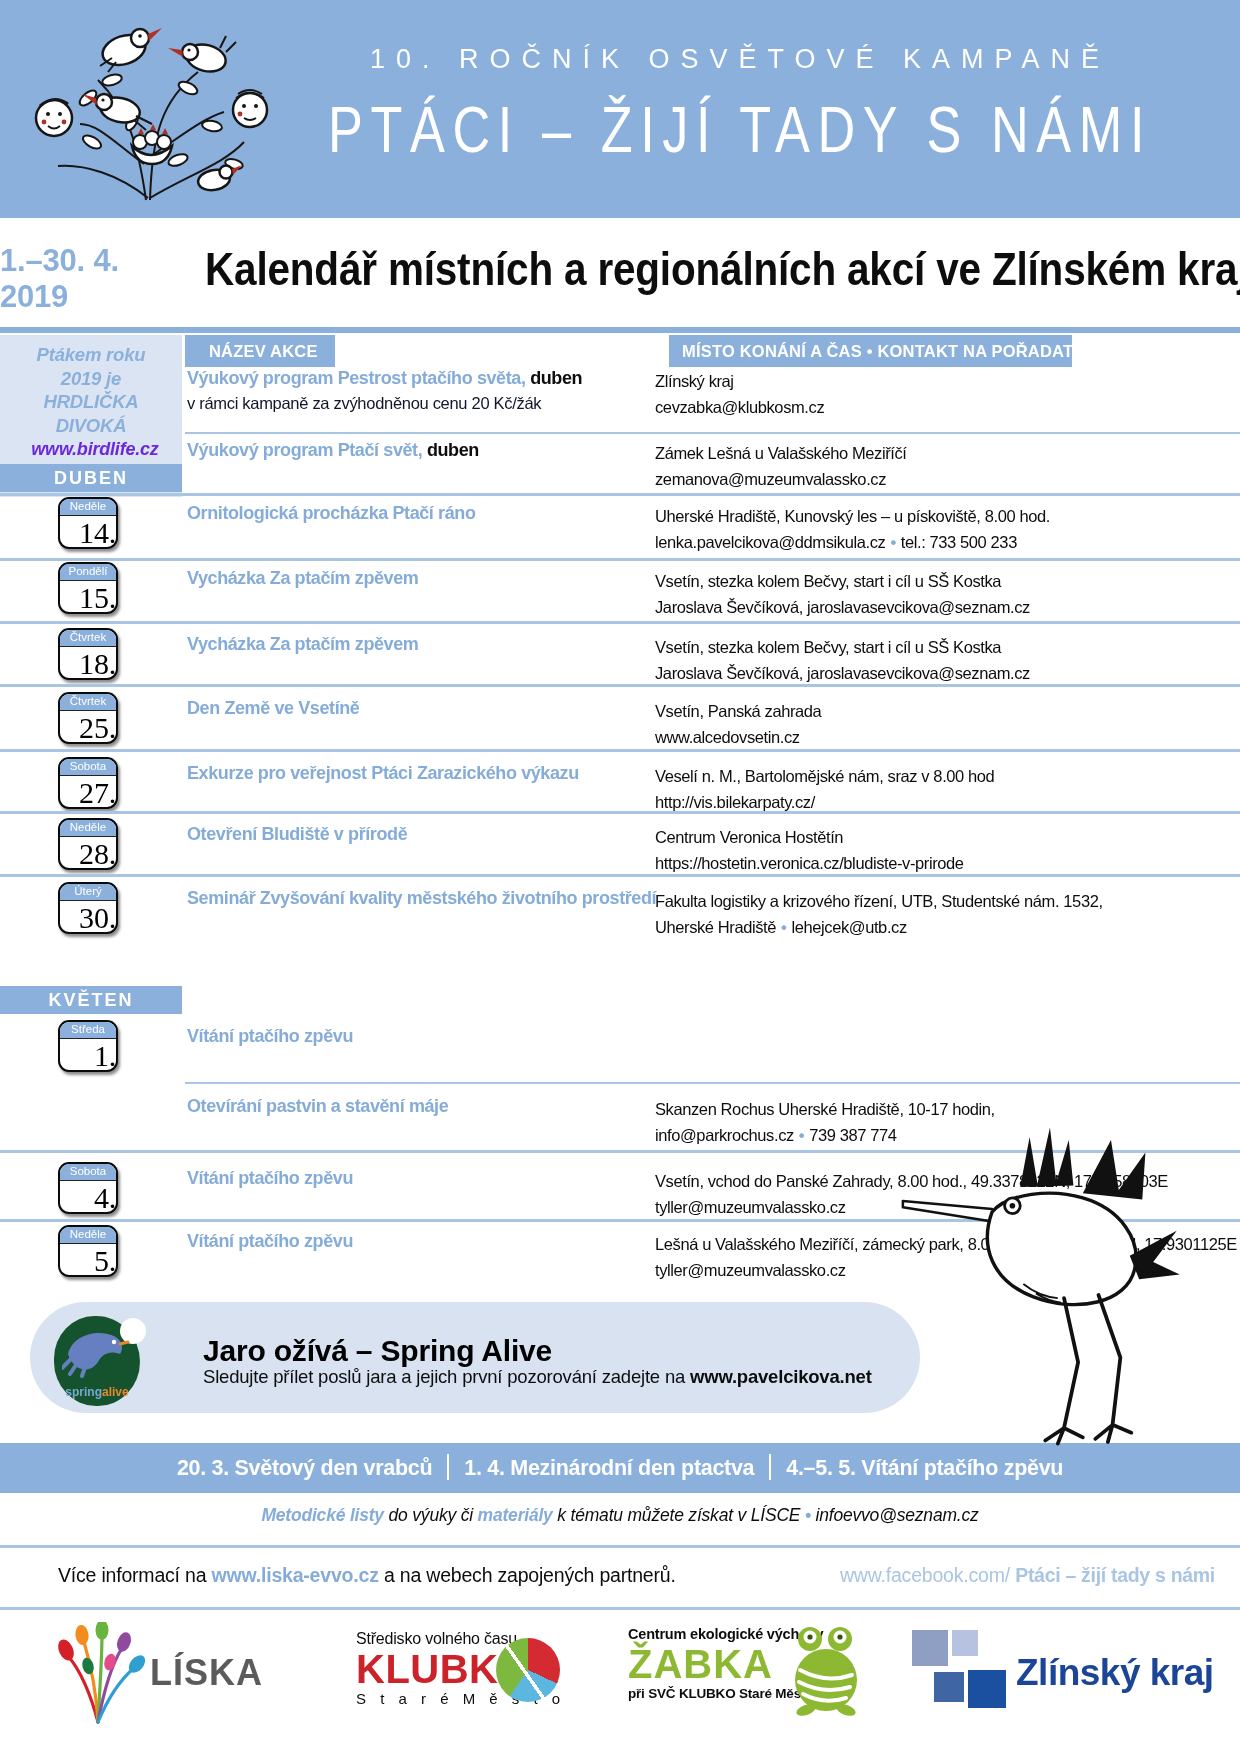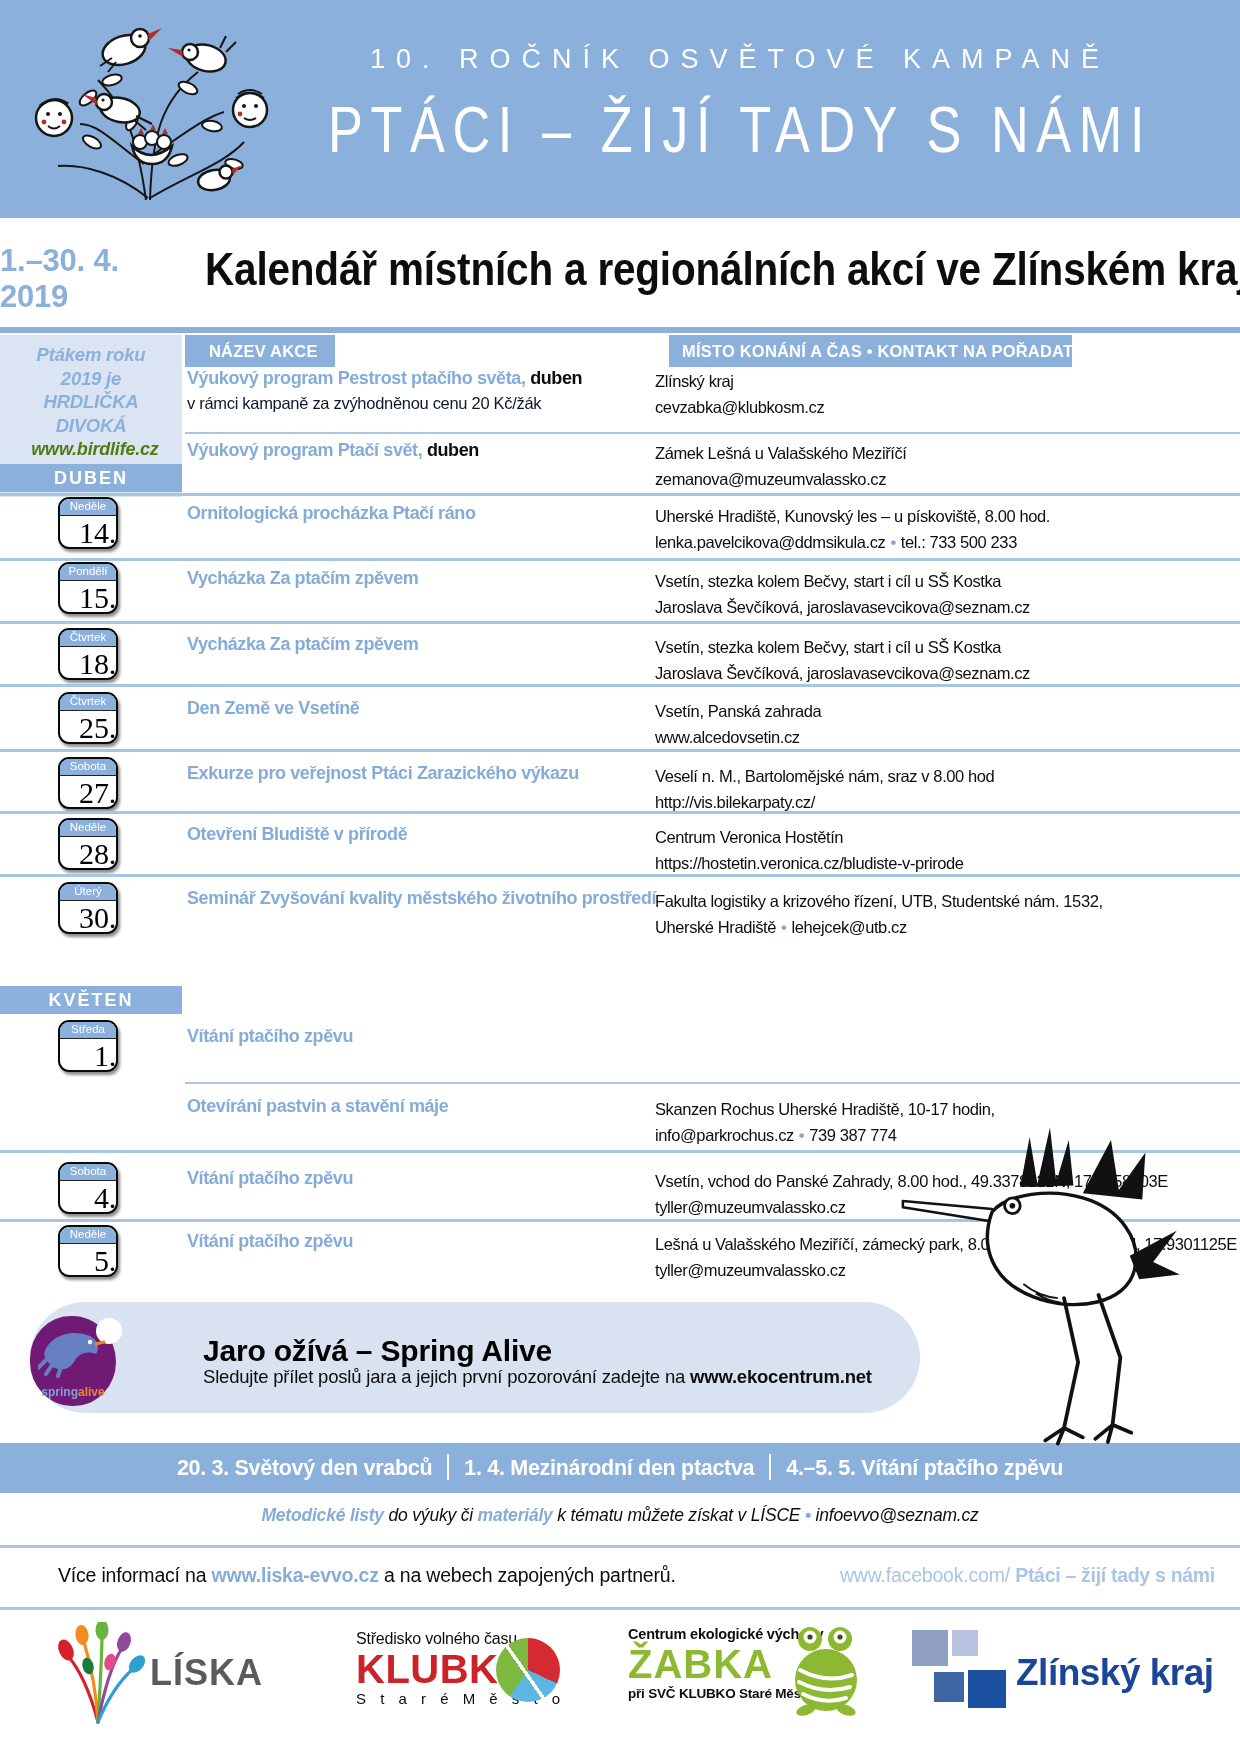--- a/index.html
+++ b/index.html
@@ -23,21 +23,21 @@
   
   #table-strip{position:absolute;left:0;top:327px;width:1240px;height:6px;background:#8bb0dc;}
   .colhead{position:absolute;top:335px;height:32px;background:#8bb0dc;color:#fff;font-weight:bold;
            font-size:16.5px;line-height:32px;letter-spacing:0.2px;white-space:nowrap;}
   #colhead1{left:185px;width:150px;padding-left:24px;box-sizing:border-box;}
   #colhead2{left:645px;width:403px;padding-left:13px;box-sizing:border-box;margin-left:24px;}
 
   #sidebar-box{position:absolute;left:0;top:335px;width:182px;height:162px;background:#dbe4f3;
                text-align:center;font-style:italic;font-weight:bold;padding-top:8px;box-sizing:border-box;}
   #sidebar-box .bline{color:#8bb0dc;font-size:18.5px;line-height:23.5px;}
-  #sidebar-box .wline{color:#4d7c0f;font-size:18px;line-height:25px;padding-left:8px;}
+  #sidebar-box .wline{color:#6d28d9;font-size:18px;line-height:25px;padding-left:8px;}
 
   .monthbar{position:absolute;left:0;width:182px;height:28px;background:#8bb0dc;color:#fff;
             font-weight:bold;font-size:18px;letter-spacing:2px;text-align:center;line-height:28px;}
   #month-duben{top:464px;}
   #month-kveten{top:986px;}
 
   .sep{position:absolute;left:0;width:1240px;height:3px;background:#a9c5e4;}
   .sep.inner{left:185px;width:1055px;height:2px;}
 
   
@@ -52,21 +52,21 @@
   .c2{position:absolute;left:655px;top:6px;width:575px;}
   .row.noday .c1,.row.noday .c2{top:0;}
   .etitle{font-size:18px;font-weight:bold;color:#85acd8;white-space:nowrap;letter-spacing:-0.4px;}
   .etitle .t-bold{color:#0d0d0d;}
   .enote{font-size:16.5px;color:#0f172a;margin-top:5px;letter-spacing:-0.3px;white-space:nowrap;}
   .eloc{font-size:16.5px;line-height:26px;color:#0d0d0d;letter-spacing:-0.4px;white-space:nowrap;}
   .bullet{color:#85acd8;font-weight:bold;margin:0 5px;}
 
   
   #spring-banner{position:absolute;left:30px;top:1302px;width:890px;height:111px;background:#d9e2f1;border-radius:56px;}
-  #spring-blob{position:absolute;left:0;top:14px;width:86px;height:90px;background:#701a75;
+  #spring-blob{position:absolute;left:24px;top:14px;width:86px;height:90px;background:#14532d;
                border-radius:48% 52% 50% 50%;}
   #spring-blob .bump{position:absolute;right:-6px;top:2px;width:26px;height:26px;background:#fff;border-radius:50%;}
   #springalive-word{position:absolute;left:0;bottom:7px;width:100%;text-align:center;font-size:12px;font-weight:bold;letter-spacing:0;}
   #springalive-word .sp{color:#7aa6d4;} #springalive-word .al{color:#e8872e;}
   #spring-title{position:absolute;left:173px;top:32px;font-size:30px;font-weight:bold;color:#000000;}
   #spring-text{position:absolute;left:173px;top:64px;font-size:18.5px;color:#0d0d0d;}
   #spring-text b{letter-spacing:-0.2px;}
 
   
   #days-band{position:absolute;left:0;top:1443px;width:1240px;height:50px;background:#8bb0dc;
@@ -391,21 +391,21 @@
       <div class="bump"></div>
       <svg style="position:absolute;left:8px;top:8px;" width="70" height="56" viewBox="0 0 70 56">
         <path d="M6,30 C10,12 34,4 52,12 C60,16 62,24 58,30 C48,26 40,30 36,38 C28,50 12,48 6,30 Z" fill="#667fc0"></path>
         <path d="M10,34 L0,44 M16,38 L8,50 M24,40 L20,52" stroke="#667fc0" stroke-width="4" stroke-linecap="round"></path>
         <circle cx="52" cy="18" r="2.2" fill="#fff"></circle>
         <path d="M58,20 L66,18" stroke="#e8872e" stroke-width="3" stroke-linecap="round"></path>
       </svg>
       <div id="springalive-word"><span class="sp">spring</span><span class="al">alive</span></div>
     </div>
     <div id="spring-title">Jaro ožívá – Spring Alive</div>
-    <div id="spring-text"><span>Sledujte přílet poslů jara a jejich první pozorování zadejte na </span><b>www.ekocentrum.net</b></div>
+    <div id="spring-text"><span>Sledujte přílet poslů jara a jejich první pozorování zadejte na </span><b>www.pavelcikova.net</b></div>
   </div>
 
   <svg style="position:absolute;left:898px;top:1115px;z-index:5;" width="282" height="338" viewBox="0 0 180 216">
     <g stroke="#111" stroke-width="1.6" fill="none" stroke-linecap="round">
       <path d="M60,60 L3,55 M60,68 L3,59 M3,55 L3,59"></path>
     </g>
     <path d="M78,46 L84,14 L89,44 L97,8 L101,43 L109,16 L112,45 Z" fill="#111"></path>
     <path d="M60,62 C52,84 60,106 86,116 C114,127 146,120 151,99 C156,80 142,60 118,53 C98,47 70,50 60,62 Z" fill="#fff" stroke="#111" stroke-width="2.2"></path>
     <circle cx="73" cy="58" r="5" fill="#fff" stroke="#111" stroke-width="1.8"></circle>
     <circle cx="73" cy="58" r="1.8" fill="#111"></circle>

